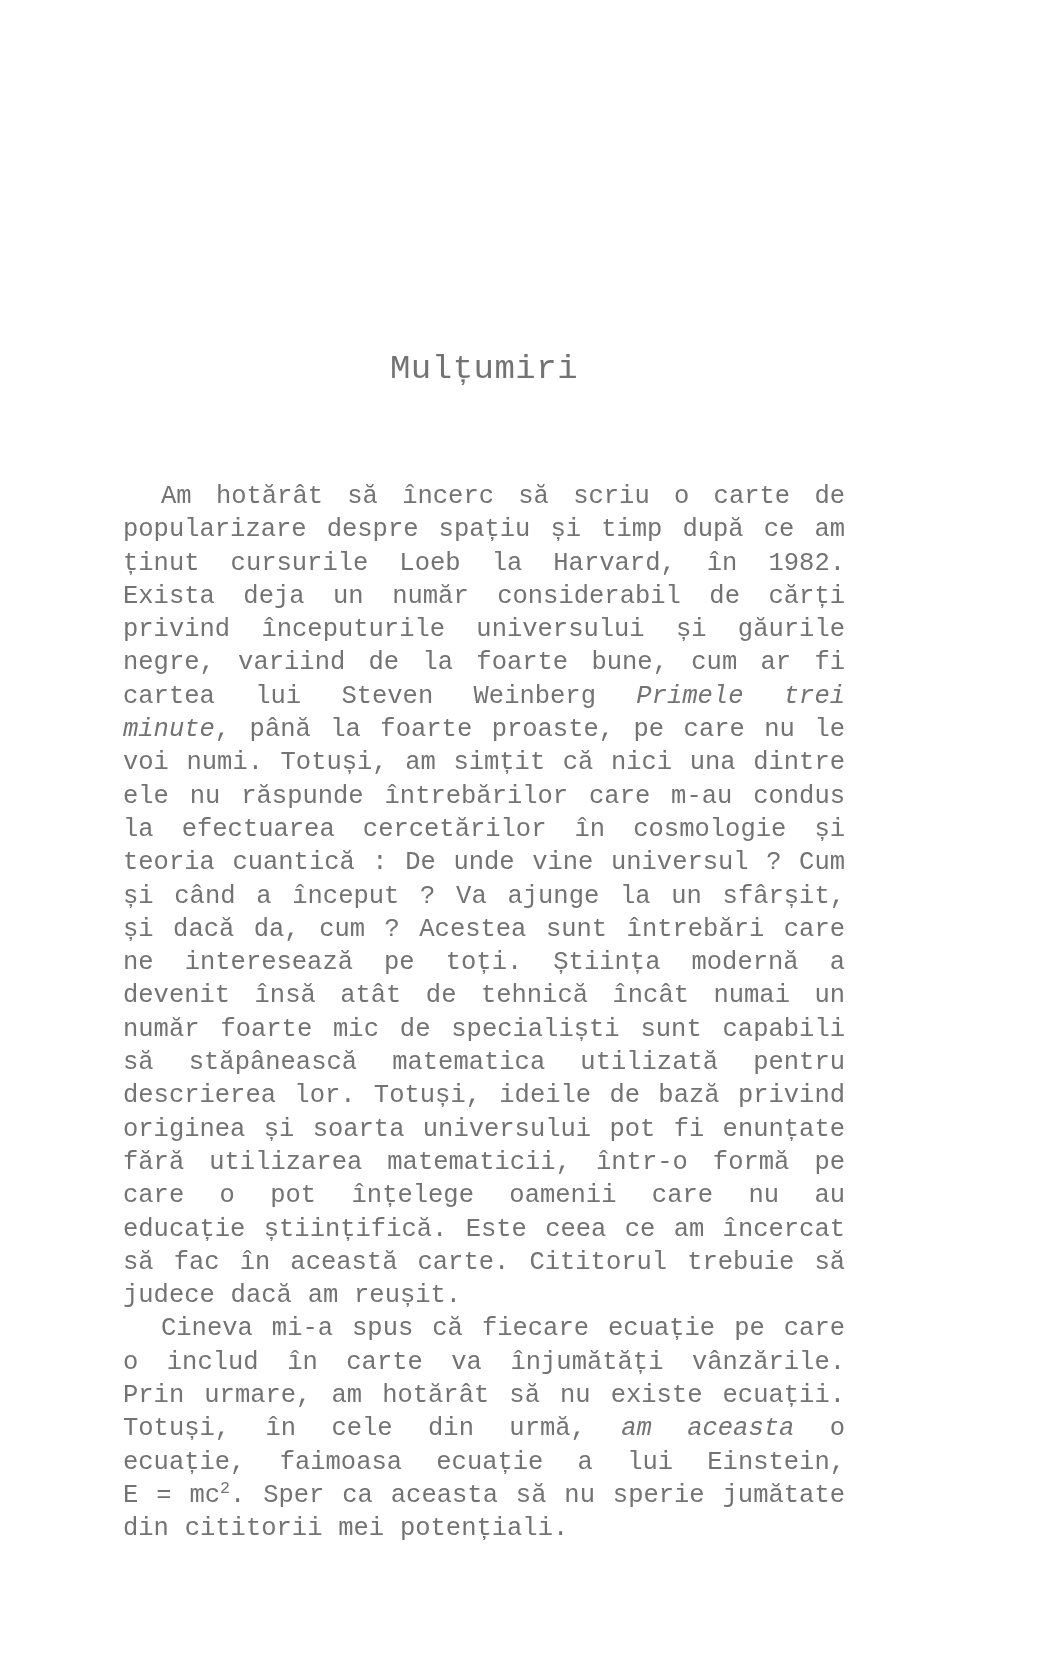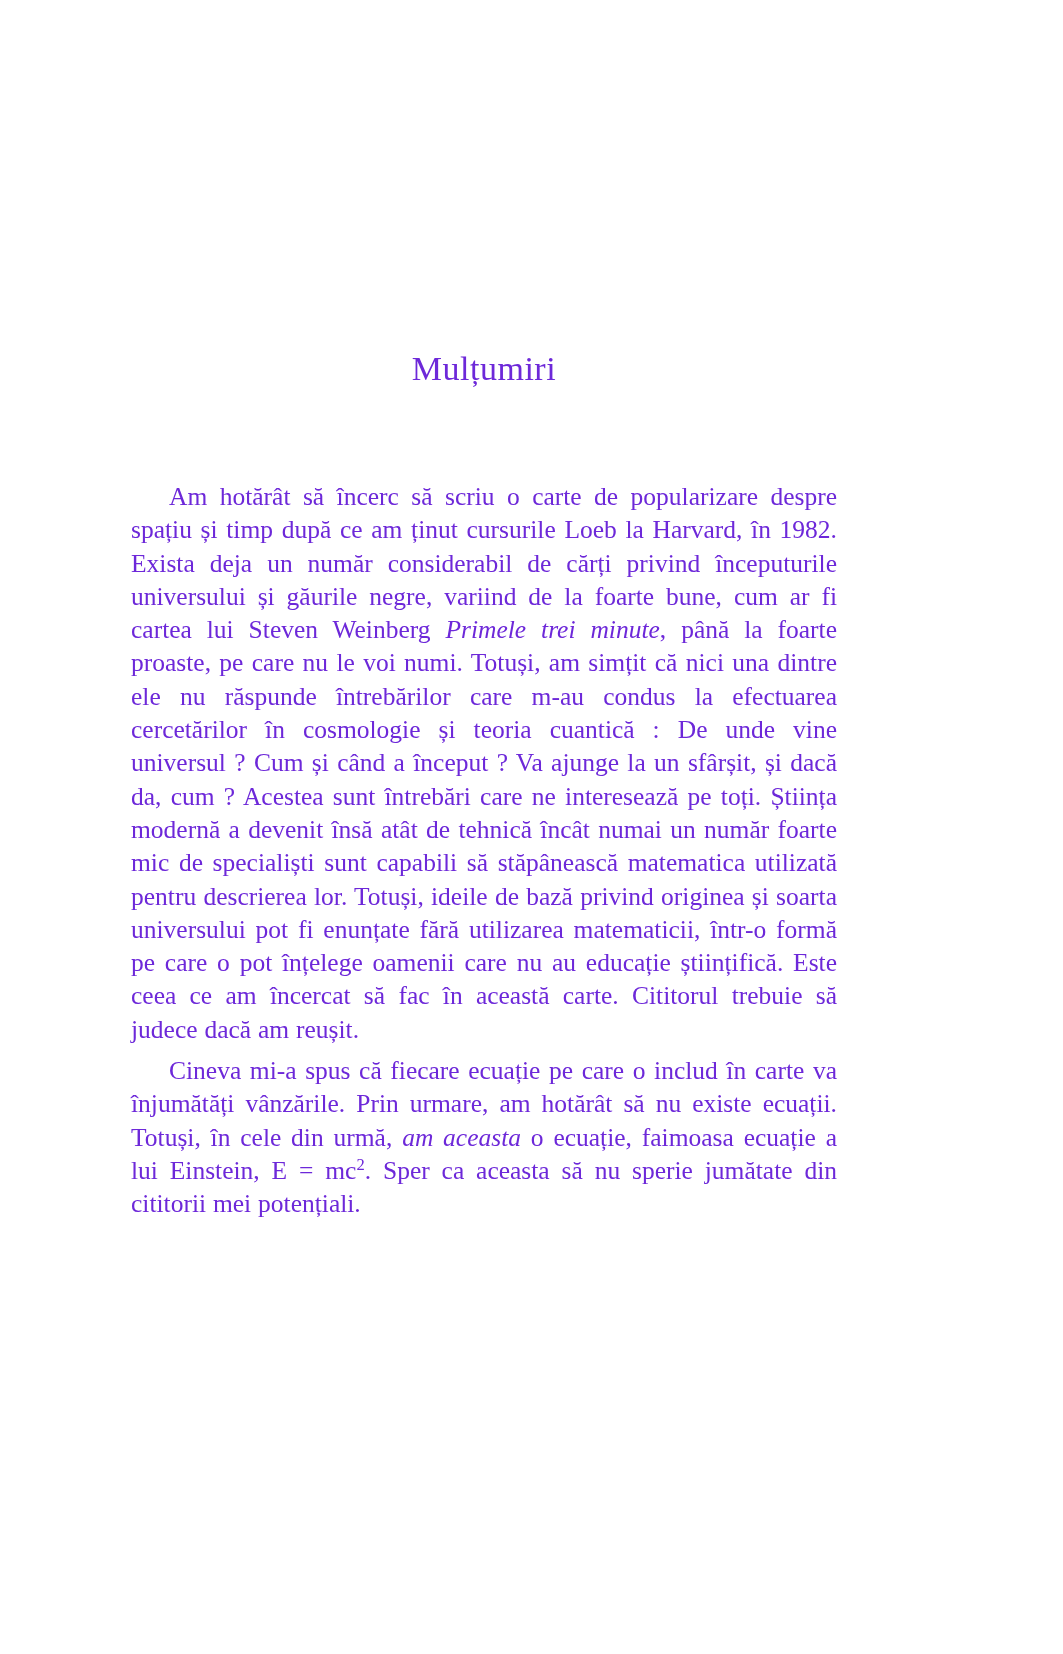--- a/index.html
+++ b/index.html
@@ -6,40 +6,40 @@
     margin: 0;
     padding: 0;
     background: #ffffff;
   }
   .book-page {
     position: relative;
     width: 1063px;
     height: 1654px;
     margin: 0 auto;
     background: #ffffff;
-    color: #6d28d9;
-    font-family: Liberation Serif, serif;
+    color: #737373;
+    font-family: Liberation Mono, monospace;
     overflow: hidden;
     box-sizing: border-box;
   }
   .content {
     position: absolute;
     left: 123px;
     top: 350px;
     width: 722px;
   }
   .page-title {
     font-size: 34px;
     font-weight: 400;
     text-align: center;
     letter-spacing: 0.5px;
     margin: 0 0 92px 0;
   }
   .body-text p {
-    margin: 8px;
+    margin: 0;
     font-size: 25.5px;
     line-height: 33.3px;
     text-align: justify;
     text-indent: 38px;
     word-spacing: 0.5px;
   }
   .body-text em {
     font-style: italic;
   }
   .body-text sup {

